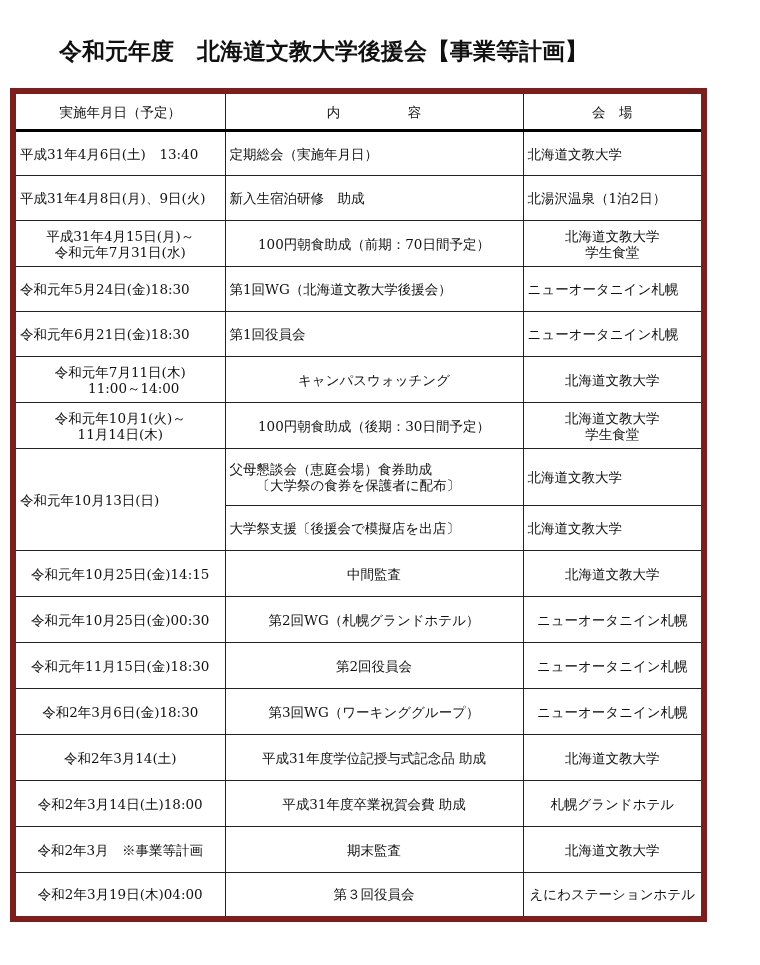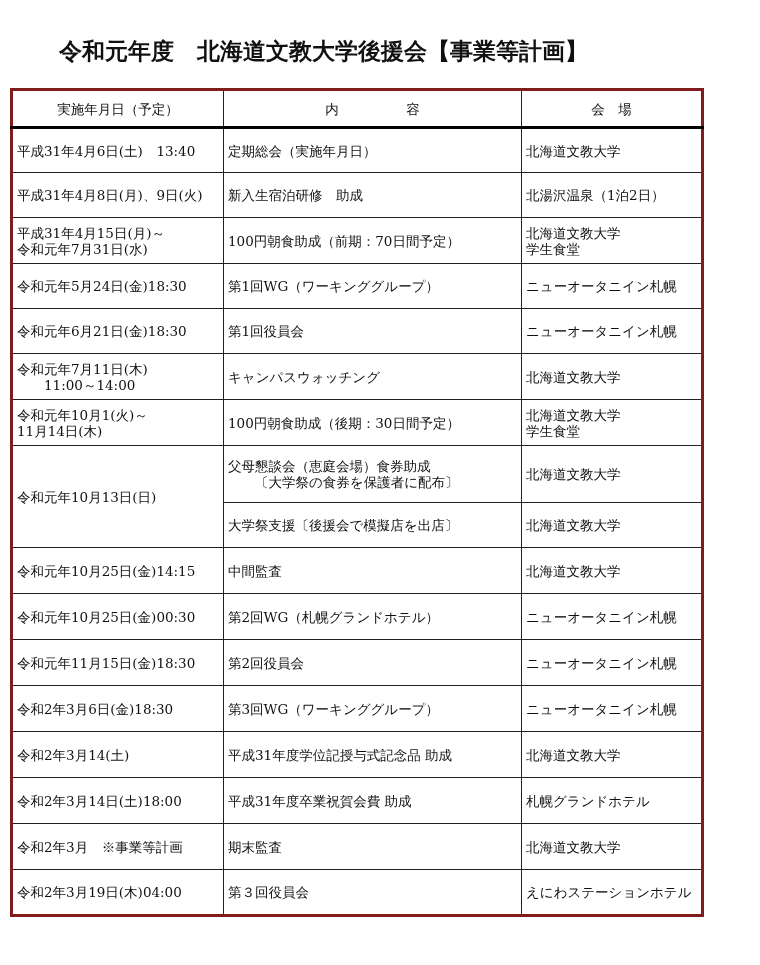--- a/index.html
+++ b/index.html
@@ -1,31 +1,31 @@
 <!DOCTYPE html>
 <html><head>
 <meta charset="utf-8">
 <style>
   html, body { margin: 0; padding: 0; background: #ffffff; }
   body { width: 760px; height: 965px; position: relative; overflow: hidden;
          font-family: "DejaVu Serif", "Liberation Serif", serif; color: #111; }
   .title { position: absolute; left: 59px; top: 36px; font-size: 23px; font-weight: bold;
            font-family: "DejaVu Sans", "Liberation Sans", sans-serif; letter-spacing: 0px; white-space: pre; }
   table.plan { position: absolute; left: 10px; top: 88px; width: 691px; border-collapse: collapse;
-               border: 3px solid #7f1d1d; table-layout: fixed; }
+               border: 6px solid #7f1d1d; table-layout: fixed; }
   table.plan td, table.plan th { border: 1.5px solid #222; font-size: 13.5px; font-weight: normal;
                padding: 0 4px; line-height: 16px; vertical-align: middle; white-space: pre; overflow: hidden; }
   table.plan th { height: 35px; text-align: center; border-bottom: 3px solid #000; }
   col.c1 { width: 212px; } col.c2 { width: 298px; } col.c3 { width: 181px; }
   td.date { padding-left: 3px; }
   td.content { padding-left: 18px; }
   td.venue { padding-left: 3px; }
   tr.r { height: 45px; }
   tr.r2 { height: 57px; }
-  tr.r3 { height: 46px; }
+  tr.r3 { height: 46px; text-align: center; }
 </style>
 </head>
 <body>
 
 <div class="title">令和元年度　北海道文教大学後援会【事業等計画】</div>
 
 <table class="plan">
   <colgroup>
       <col class="c1">
       <col class="c2">
@@ -51,21 +51,21 @@
     </tr>
     <tr class="r3">
       <td class="date">平成31年4月15日(月)～
 令和元年7月31日(水)</td>
       <td class="content">100円朝食助成（前期：70日間予定）</td>
       <td class="venue">北海道文教大学
 学生食堂</td>
     </tr>
     <tr class="r">
       <td class="date">令和元年5月24日(金)18:30</td>
-      <td class="content">第1回WG（ワーキンググループ）</td>
+      <td class="content">第1回WG（北海道文教大学後援会）</td>
       <td class="venue">ニューオータニイン札幌</td>
     </tr>
     <tr class="r">
       <td class="date">令和元年6月21日(金)18:30</td>
       <td class="content">第1回役員会</td>
       <td class="venue">ニューオータニイン札幌</td>
     </tr>
     <tr class="r3">
       <td class="date">令和元年7月11日(木)
 　　11:00～14:00</td>

